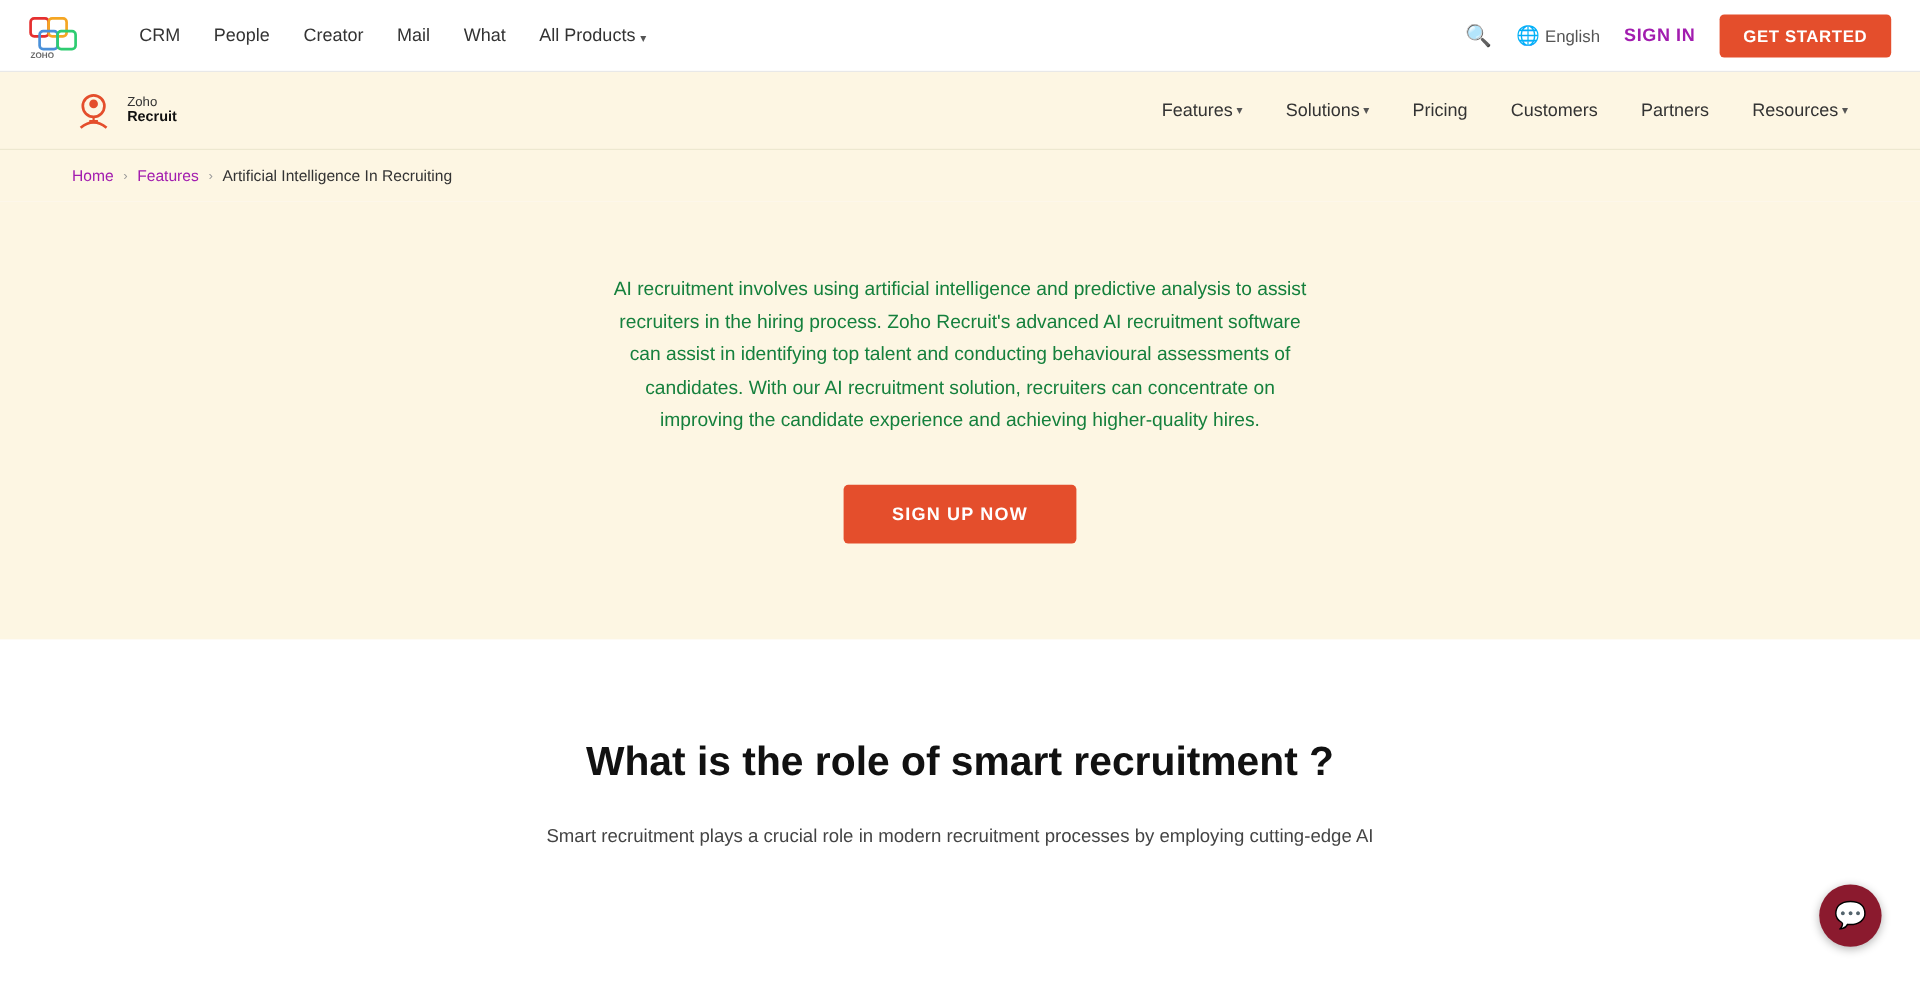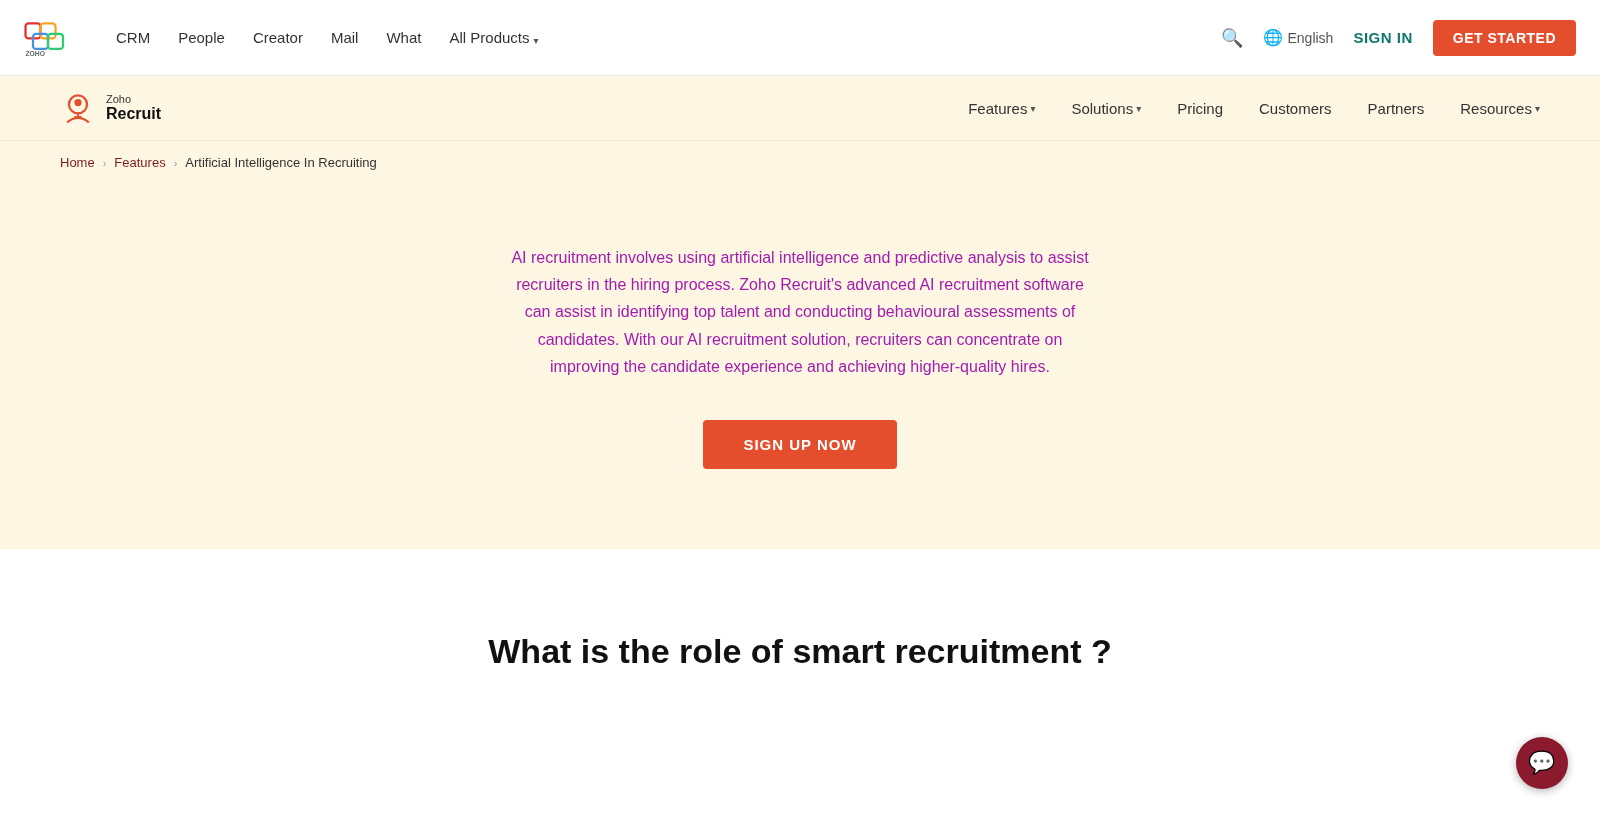--- a/index.html
+++ b/index.html
@@ -2,21 +2,21 @@
 <html><head>
   <meta charset="utf-8">
   <style>
     * { margin: 0; padding: 0; box-sizing: border-box; }
     body { font-family: 'Segoe UI', Arial, sans-serif; background: #fff; width: 1600px; overflow-x: hidden; }
 
     
     .top-nav {
       display: flex;
       align-items: center;
-      height: 76px;
+      height: 60px;
       background: #fff;
       border-bottom: 1px solid #e8e8e8;
       padding: 12px 24px;
       position: relative;
     }
     .zoho-logo {
       display: flex;
       align-items: center;
       gap: 6px;
       margin-right: 32px;
@@ -61,21 +61,21 @@
       color: #555;
       font-size: 14px;
       display: flex;
       align-items: center;
       gap: 4px;
     }
     .signin-btn {
       background: none;
       border: none;
       cursor: pointer;
-      color: #0f766e;
+      color: #a21caf;
       font-size: 15px;
       font-weight: 600;
       letter-spacing: 0.5px;
     }
     .get-started-btn {
       background: #e44e2c;
       color: #fff;
       border: none;
       border-radius: 4px;
       padding: 10px 20px;
@@ -109,21 +109,21 @@
       display: flex;
       flex-direction: column;
       line-height: 1.1;
     }
     .recruit-logo-text .zoho-text {
       font-size: 11px;
       color: #333;
       font-weight: 400;
     }
     .recruit-logo-text .recruit-text {
-      font-size: 16px;
+      font-size: 12px;
       color: #111;
       font-weight: 700;
     }
     .secondary-nav-links {
       display: flex;
       align-items: center;
       gap: 36px;
     }
     .secondary-nav-links a {
       text-decoration: none;
@@ -140,21 +140,21 @@
     
     .breadcrumb {
       background: #fdf6e3;
       padding: 14px 60px;
       display: flex;
       align-items: center;
       gap: 8px;
       font-size: 13px;
     }
     .breadcrumb a {
-      color: #7f1d1d;
+      color: #a21caf;
       text-decoration: none;
       cursor: pointer;
     }
     .breadcrumb-sep {
       color: #999;
       font-size: 11px;
     }
     .breadcrumb-current {
       color: #333;
     }
@@ -167,21 +167,21 @@
     }
     .hero-title {
       font-size: 46px;
       font-weight: 800;
       color: #111;
       line-height: 1.2;
       margin-bottom: 28px;
     }
     .hero-description {
       font-size: 16px;
-      color: #a21caf;
+      color: #15803d;
       line-height: 1.7;
       max-width: 580px;
       margin: 0 auto 40px;
     }
     .signup-btn {
       background: #e44e2c;
       color: #ffffff;
       border: none;
       border-radius: 4px;
       padding: 16px 40px;
@@ -321,17 +321,18 @@
   <span class="breadcrumb-current">Artificial Intelligence In Recruiting</span>
 </div>
 
 <section class="hero-section">
   <p class="hero-description">AI recruitment involves using artificial intelligence and predictive analysis to assist recruiters in the hiring process. Zoho Recruit's advanced AI recruitment software can assist in identifying top talent and conducting behavioural assessments of candidates. With our AI recruitment solution, recruiters can concentrate on improving the candidate experience and achieving higher-quality hires.</p>
   <button class="signup-btn">SIGN UP NOW</button>
 </section>
 
 <section class="white-section">
   <h2 class="white-section-title">What is the role of smart recruitment ?</h2>
+  <p class="white-section-text">Smart recruitment plays a crucial role in modern recruitment processes by employing cutting-edge AI</p>
 </section>
 
 <div class="chat-widget">
   <span class="chat-widget-icon">💬</span>
 </div>
 
 </body></html>

